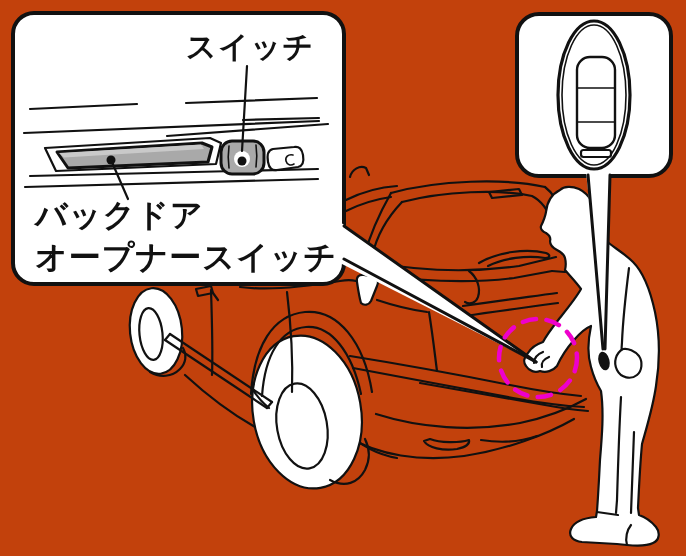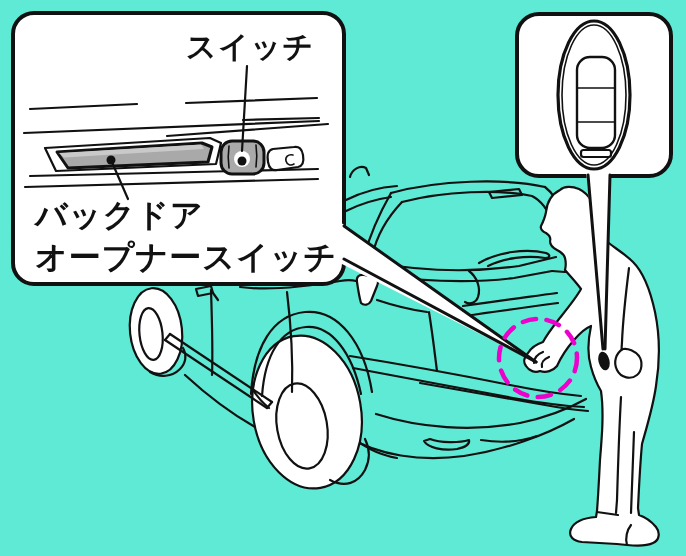--- a/index.html
+++ b/index.html
@@ -1,16 +1,16 @@
 <!DOCTYPE html>
 <html><head>
 <meta charset="utf-8">
 <style>
   html,body{margin:0;padding:0;background:#ffffff;}
-  .stage{position:relative;width:686px;height:556px;background:#5eead4;overflow:hidden;
+  .stage{position:relative;width:686px;height:556px;background:#c2410c;overflow:hidden;
          font-family:"Liberation Sans",sans-serif;}
   svg{display:block;width:686px;height:556px;}
   .ln{fill:none;stroke:#111;stroke-width:2.2;stroke-linecap:round;stroke-linejoin:round;}
   .ln15{fill:none;stroke:#111;stroke-width:1.6;stroke-linecap:round;}
   .wfill{fill:#fff;stroke:#111;stroke-width:2.2;stroke-linejoin:round;}
   .boxborder{fill:#fff;stroke:#111;stroke-width:4;}
   .tailfill{fill:#fff;stroke:none;}
   .tailstroke{fill:none;stroke:#111;stroke-width:3;stroke-linecap:round;}
   .blk{fill:#111;stroke:none;}
   .outline3{stroke:#111;stroke-width:3;stroke-linejoin:round;}

